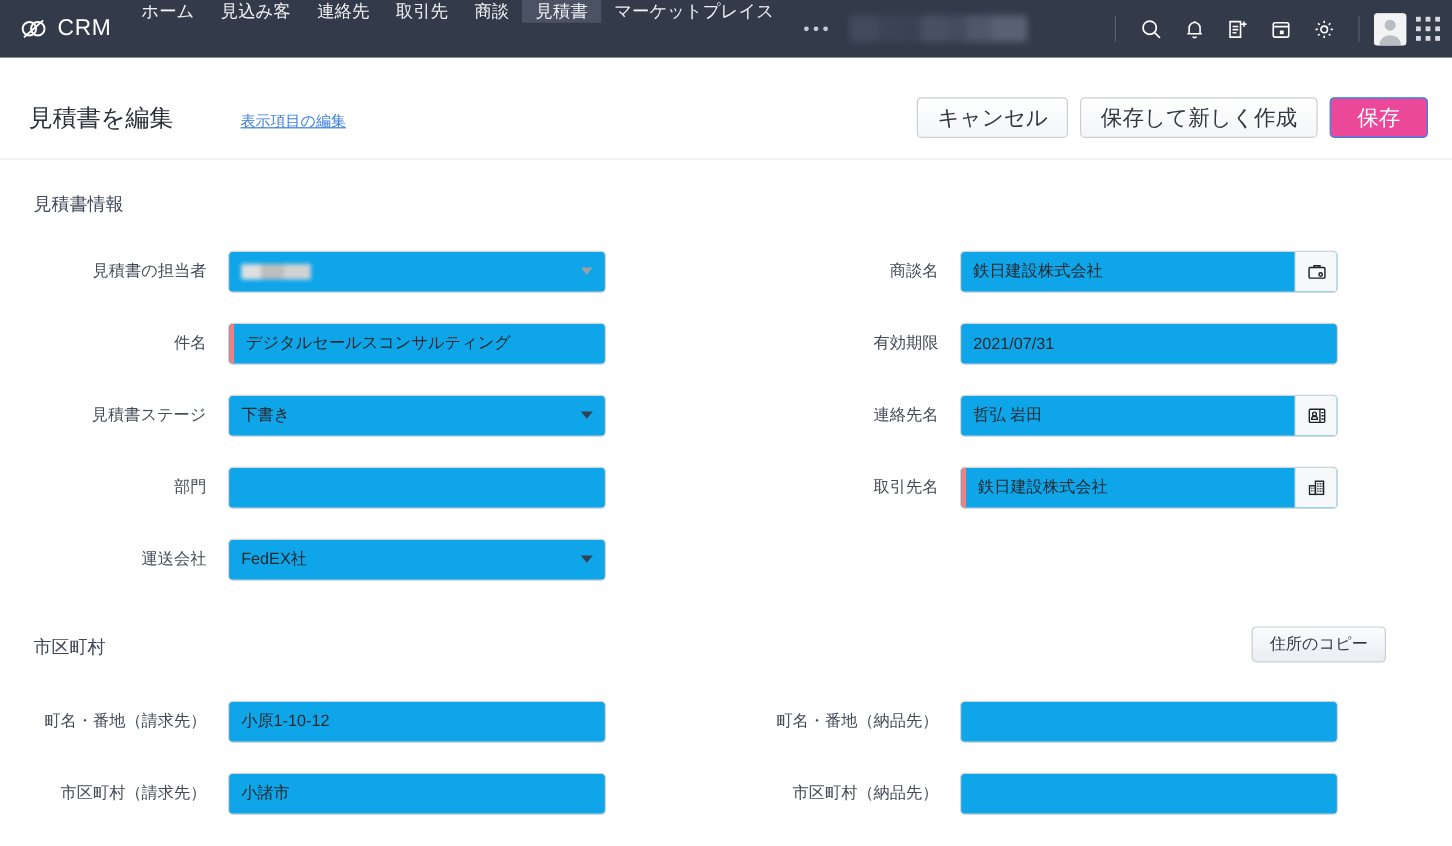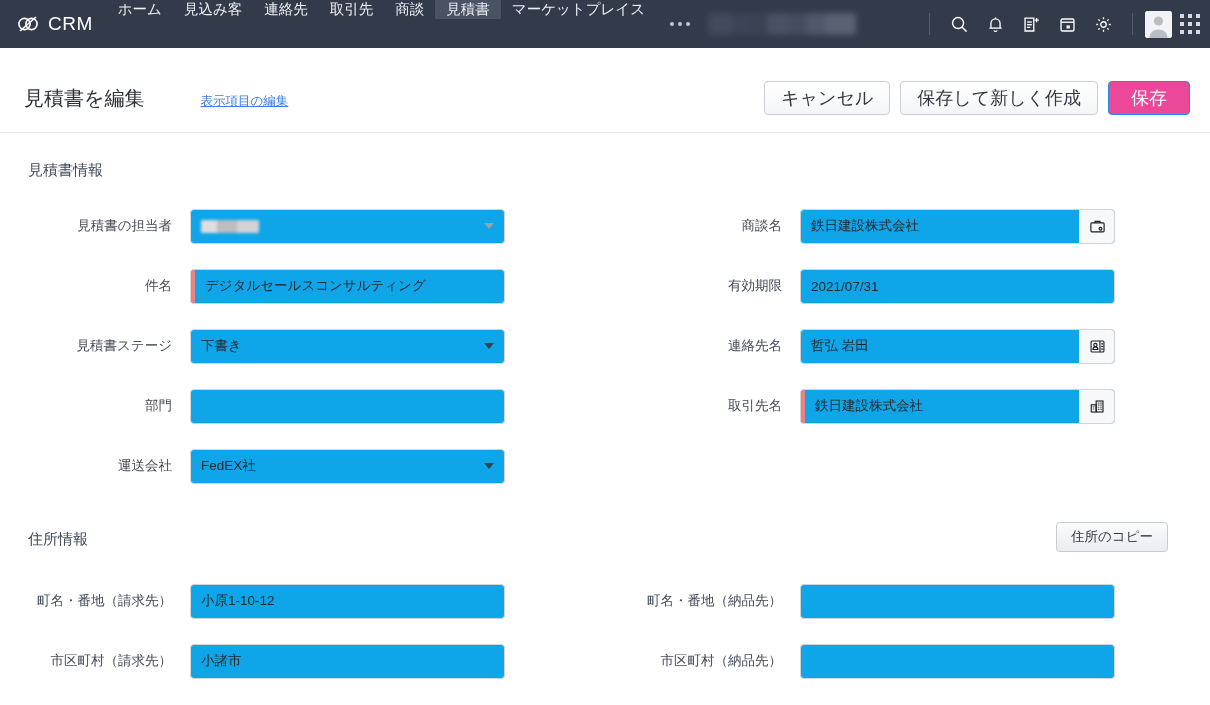--- a/index.html
+++ b/index.html
@@ -407,22 +407,22 @@
               <path d="M9.3 5.4h1M11.3 5.4h1M13.1 5.4h.8M9.3 7.6h1M11.3 7.6h1M13.1 7.6h.8M9.3 9.8h1M11.3 9.8h1M13.1 9.8h.8M9.3 12h1M11.3 12h1M13.1 12h.8M4 9.4h1M6 9.4h.6M4 11.6h1M6 11.6h.6"></path>
             </svg>
           </span>
         </div>
       </div>
 
     </div>
   </div>
 
   <div style="position:relative;margin-top:24px;">
-    <div class="section-title">住所情報</div>
-    <div style="position:absolute;right:42px;top:-8px;">
+    <div class="section-title">市区町村</div>
+    <div style="position:absolute;right:55px;top:-8px;">
       <button class="copybtn">住所のコピー</button>
     </div>
   </div>
 
   <div class="cols" style="margin-top:32px;">
 
     <div class="col left">
       <div class="row">
         <div class="label">町名・番地（請求先）</div>
         <div class="field">

